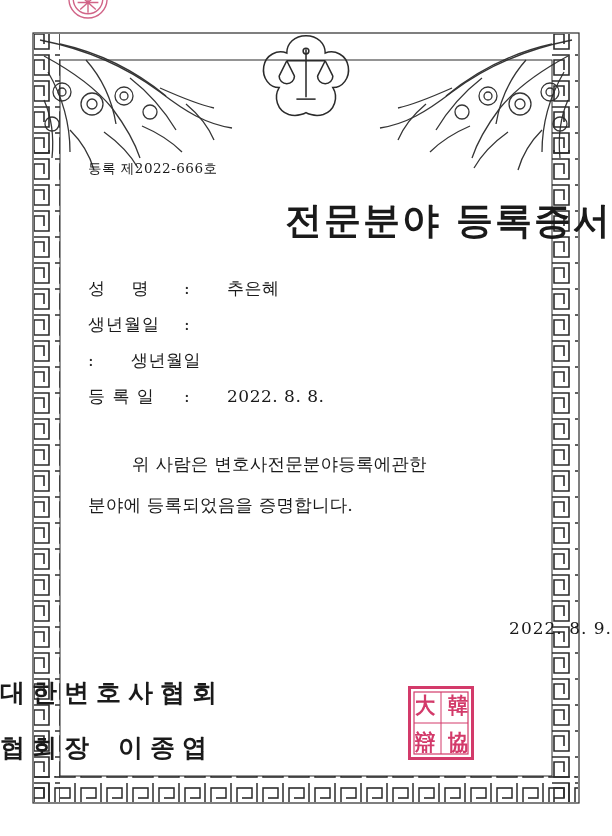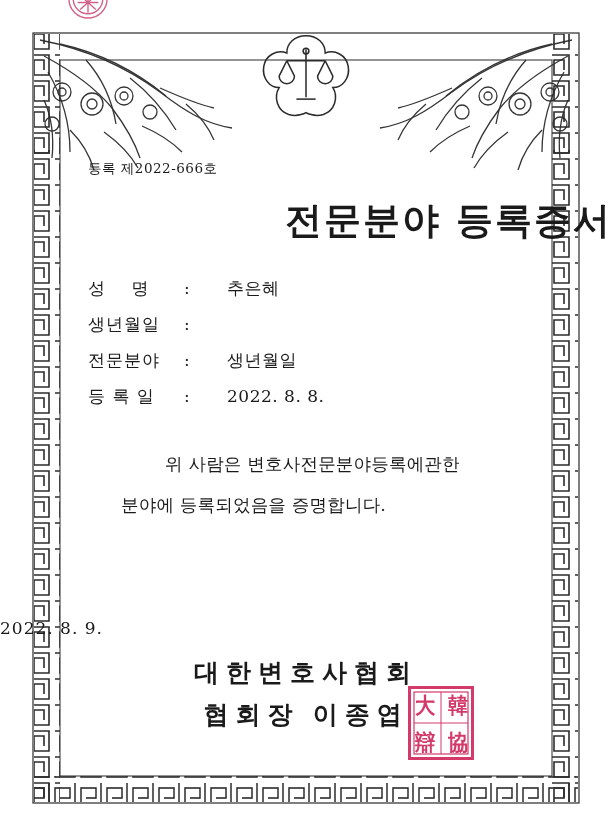--- a/index.html
+++ b/index.html
@@ -111,60 +111,59 @@
 
   .body-text {
     position: absolute;
     left: 88px;
     top: 444px;
     width: 440px;
     font-size: 17.5px;
     line-height: 41px;
     letter-spacing: 0.2px;
     font-family: "DejaVu Serif", "Liberation Serif", serif;
-    margin-left: 33px;
   }
   .body-text .indent {
     display: inline-block;
     width: 44px;
   }
   .body-line {
     white-space: nowrap;
   }
 
   .issue-date {
     position: absolute;
     left: 0;
     right: 0;
     top: 618px;
-    text-align: left;
+    text-align: right;
     font-size: 17px;
     letter-spacing: 1px;
     font-family: "DejaVu Serif", "Liberation Serif", serif;
   }
 
   .signature {
     position: absolute;
     left: 0;
     right: 0;
-    top: 656px;
-    text-align: center;
+    top: 676px;
+    text-align: left;
   }
   .sig-line1 {
     font-size: 25px;
     font-weight: 700;
     letter-spacing: 7px;
     font-family: "DejaVu Serif", "Liberation Serif", serif;
   }
   .sig-line2 {
-    margin-top: 9px;
+    margin-top: 22px;
     font-size: 25px;
     font-weight: 700;
     letter-spacing: 7px;
-    font-family: Liberation Serif, serif;
+    font-family: Liberation Mono, monospace;
   }
 
   
   .seal {
     position: absolute;
     left: 408px;
     top: 686px;
     width: 66px;
     height: 74px;
   }
@@ -293,21 +292,20 @@
         <span class="field-label">성    명</span>
         <span class="field-colon">:</span>
         <span class="field-value">추은혜</span>
       </div>
       <div class="field-row">
         <span class="field-label">생년월일</span>
         <span class="field-colon">:</span>
         <span class="field-value"></span>
       </div>
       <div class="field-row">
-        <span class="field-label">전문분야</span>
         <span class="field-colon">:</span>
         <span class="field-value">생년월일</span>
       </div>
       <div class="field-row">
         <span class="field-label">등 록 일</span>
         <span class="field-colon">:</span>
         <span class="field-value">2022. 8. 8.</span>
       </div>
     </div>
 

